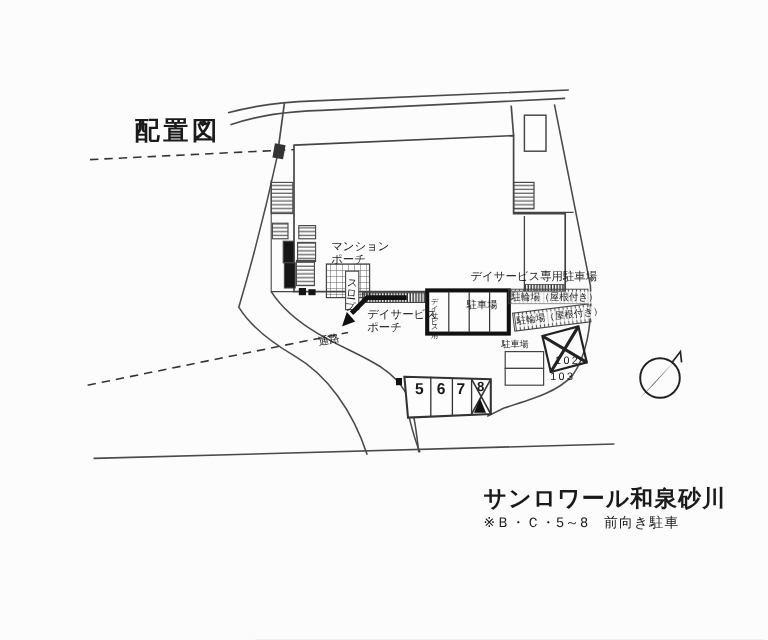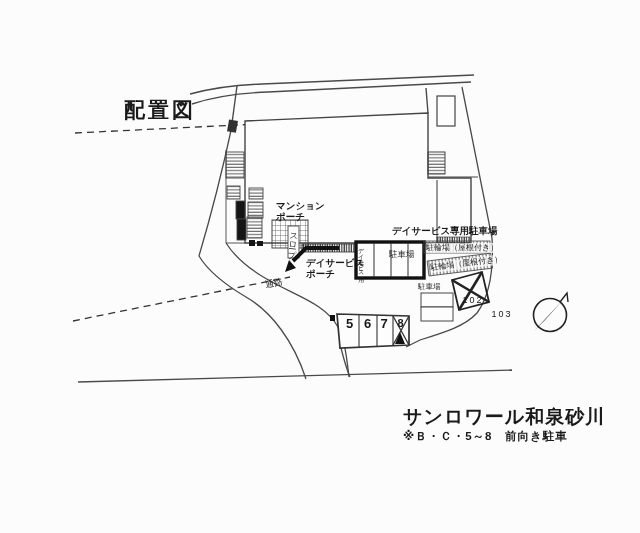--- a/index.html
+++ b/index.html
@@ -3,26 +3,26 @@
 <meta charset="utf-8">
 <style>
   html,body{margin:0;padding:0;background:#e8e8e8;}
   .canvas{
     position:relative;width:640px;height:533px;background:#fcfcfc;
     font-family:"Liberation Sans","DejaVu Sans",sans-serif;color:#1a1a1a;overflow:hidden;
   }
   .linework{position:absolute;left:0;top:0;}
   .lbl{position:absolute;white-space:pre-line;line-height:1.2;color:#1a1a1a;}
   .title{font-size:21px;font-weight:bold;letter-spacing:3px;}
-  .tiny{font-size:9.5px;font-weight:bold;}
+  .tiny{font-size:9.5px;}
   .micro{font-size:8px;}
   .vert{writing-mode:vertical-rl;text-orientation:upright;}
   .center{text-align:center;padding-left:36px;}
   .footer-name{font-size:19px;font-weight:bold;letter-spacing:1px;}
-  .footer-note{font-size:11.5px;font-weight:bold;letter-spacing:1px;text-align:center;}
+  .footer-note{font-size:11.5px;font-weight:normal;letter-spacing:1px;text-align:center;}
   .num{font-size:13px;font-weight:bold;text-align:center;}
 </style>
 </head>
 <body>
 
 <div class="canvas">
 
   <svg class="linework" width="640" height="533" viewBox="0 0 640 533">
     <defs>
       <pattern id="grid" width="5" height="5" patternUnits="userSpaceOnUse">
@@ -126,21 +126,21 @@
       <polygon points="285,272 296,268 289,260" fill="#111"></polygon>
     </g>
 
     <g>
       <circle cx="550" cy="315" r="16.5" fill="none" stroke="#222" stroke-width="1.6"></circle>
       <polygon points="534,331 563,300 545,320" fill="#111"></polygon>
       <path d="M560,302 L567,293 L568,302" fill="none" stroke="#222" stroke-width="1.4"></path>
     </g>
   </svg>
 
-  <div class="lbl title" style="left:124px;top:97px;">配置図</div>
+  <div class="lbl title" style="left:112px;top:97px;">配置図</div>
 
   <div class="lbl tiny" style="left:276px;top:200px;">マンション
 ポーチ</div>
 
   <div class="lbl vert" style="left:288px;top:227px;height:38px;font-size:8.5px;transform:rotate(6deg);letter-spacing:-1px;">スロープ</div>
 
   <div class="lbl tiny" style="left:306px;top:257px;">デイサービス
 ポーチ</div>
 
   <div class="lbl tiny" style="left:352px;top:225px;margin-left:40px;">デイサービス専用駐車場</div>
@@ -149,21 +149,21 @@
 
   <div class="lbl" style="left:389px;top:249px;font-size:8.5px;">駐車場</div>
 
   <div class="lbl micro" style="left:426px;top:243px;background:rgba(252,252,252,0.75);">駐輪場（屋根付き）</div>
 
   <div class="lbl micro" style="left:430px;top:263px;transform:rotate(-7deg);transform-origin:left top;background:rgba(252,252,252,0.7);">駐輪場（屋根付き）</div>
 
   <div class="lbl" style="left:418px;top:282px;font-size:7.5px;">駐車場</div>
 
   <div class="lbl center" style="left:421px;top:295px;width:32px;font-size:9px;letter-spacing:2px;">102</div>
-  <div class="lbl center" style="left:440px;top:309px;width:52px;font-size:9px;letter-spacing:2px;">103</div>
+  <div class="lbl center" style="left:407px;top:309px;width:52px;font-size:9px;letter-spacing:2px;">103</div>
 
   <div class="lbl num" style="left:340px;top:316px;width:19px;">5</div>
   <div class="lbl num" style="left:358px;top:316px;width:19px;">6</div>
   <div class="lbl num" style="left:375px;top:316px;width:18px;">7</div>
   <div class="lbl num" style="left:392px;top:317px;width:17px;font-size:11px;">8</div>
 
   <div class="lbl" style="left:265px;top:278px;font-size:9px;transform:rotate(-12deg);">通路</div>
 
   <div class="lbl footer-name" style="left:403px;top:406px;">サンロワール和泉砂川</div>
   <div class="lbl footer-note" style="left:403px;top:430px;">※Ｂ・Ｃ・5～8　前向き駐車</div>

